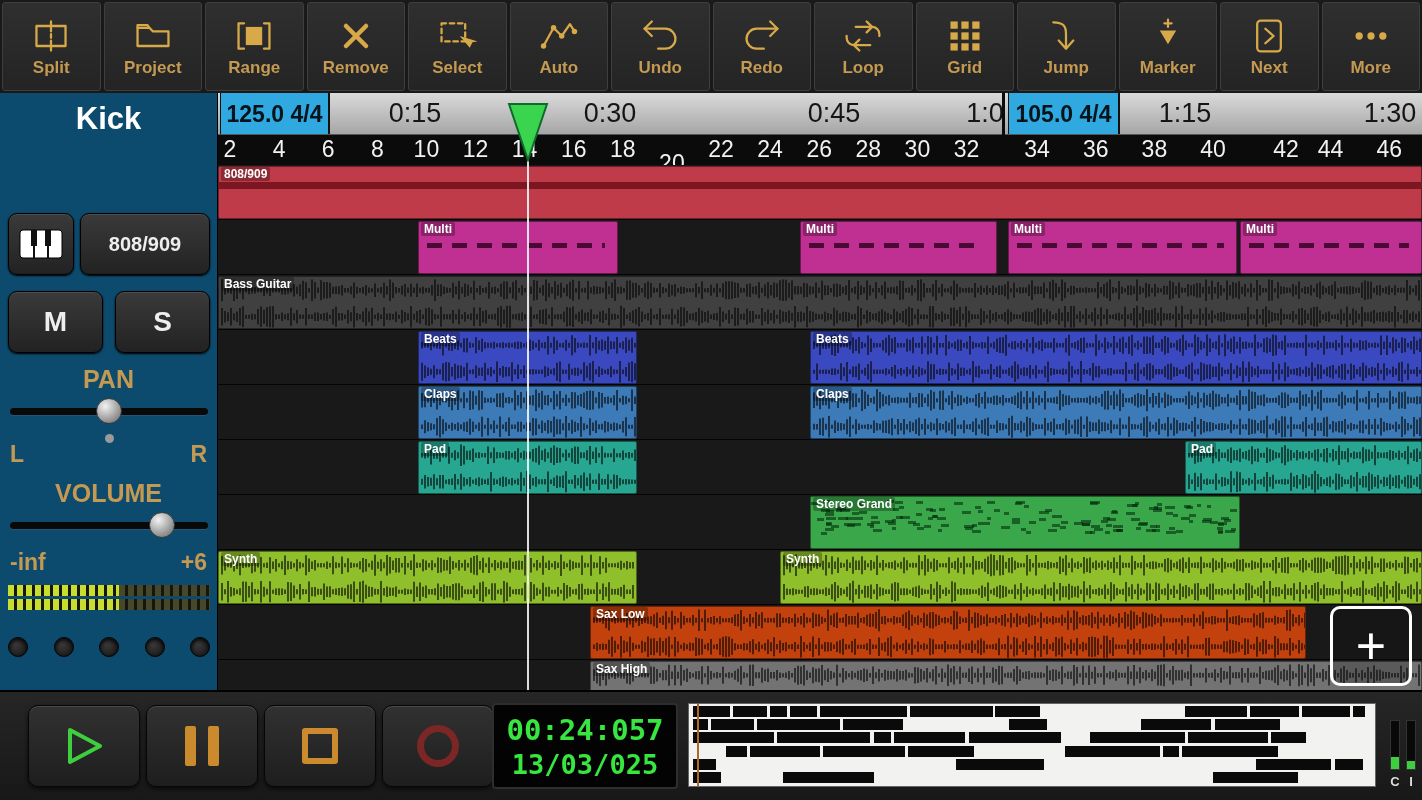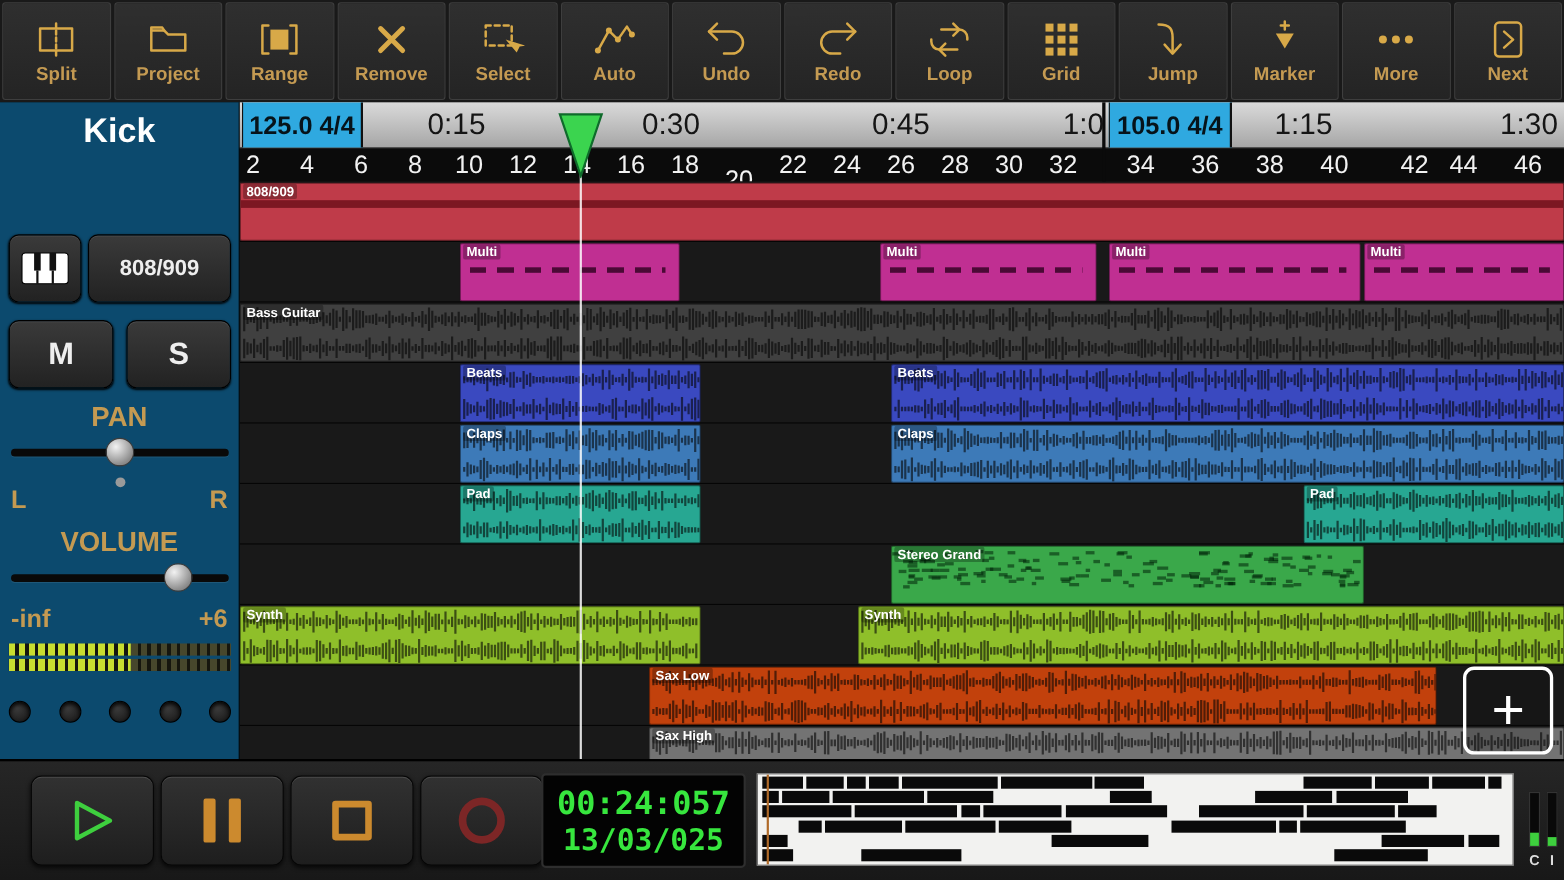--- a/index.html
+++ b/index.html
@@ -173,34 +173,34 @@
     </div>
     <div class="tb-btn">
       <svg viewBox="0 0 44 44" fill="none" stroke="#d8a948" stroke-width="2.5" stroke-linecap="round" stroke-linejoin="round">
         <path d="M13 16h18l-9 15z" fill="#d8a948" stroke="none"></path>
         <path d="M22 4v8M18 8h8"></path>
       </svg>
       <div class="tb-label">Marker</div>
     </div>
     <div class="tb-btn">
       <svg viewBox="0 0 44 44" fill="none" stroke="#d8a948" stroke-width="2.5" stroke-linecap="round" stroke-linejoin="round">
+        <rect x="9" y="5" width="26" height="34" rx="4"></rect>
+        <path d="M18 14l9 8-9 8"></path>
+      </svg>
+      <div class="tb-label">Next</div>
+    </div>
+    <div class="tb-btn">
+      <svg viewBox="0 0 44 44" fill="none" stroke="#d8a948" stroke-width="2.5" stroke-linecap="round" stroke-linejoin="round">
         <g fill="#d8a948" stroke="none">
           <circle cx="9" cy="22" r="4"></circle>
           <circle cx="22" cy="22" r="4"></circle>
           <circle cx="35" cy="22" r="4"></circle>
         </g>
       </svg>
       <div class="tb-label">More</div>
-    </div>
-    <div class="tb-btn">
-      <svg viewBox="0 0 44 44" fill="none" stroke="#d8a948" stroke-width="2.5" stroke-linecap="round" stroke-linejoin="round">
-        <rect x="9" y="5" width="26" height="34" rx="4"></rect>
-        <path d="M18 14l9 8-9 8"></path>
-      </svg>
-      <div class="tb-label">Next</div>
     </div>
   </div>
 
 <div class="sidebar">
   <div class="kick">Kick</div>
 
   <button class="sb-btn piano">
     <svg width="44" height="30" viewBox="0 0 44 30">
       <rect x="1" y="1" width="42" height="28" rx="3" fill="#fff" stroke="#000"></rect>
       <rect x="12" y="1" width="6" height="16" fill="#111"></rect>
@@ -248,21 +248,21 @@
     <span class="dot"></span>
     <span class="dot"></span>
     <span class="dot"></span>
     <span class="dot"></span>
   </div>
 </div>
 
 <div class="ruler" id="ruler">
     <span class="time-label" style="left: 197px;">0:15</span>
     <span class="time-label" style="left: 392px;">0:30</span>
-    <span class="time-label" style="left: 601px; text-align: center;">0:45</span>
+    <span class="time-label" style="left: 616px; text-align: center;">0:45</span>
     <span class="time-label" style="left: 767px;">1:0</span>
     <span class="time-label" style="left: 967px;">1:15</span>
     <span class="time-label" style="left: 1172px;">1:30</span>
     <div class="tempo" style="left: 2px; width: 110px;">125.0 4/4</div>
     <div class="tempo" style="left: 790px; width: 112px;">105.0 4/4</div>
   </div>
 <div class="bars" id="bars">
     <span class="bar-num" style="left: 12px;">2</span>
     <span class="bar-num" style="left: 61.1px;">4</span>
     <span class="bar-num" style="left: 110.2px;">6</span>

